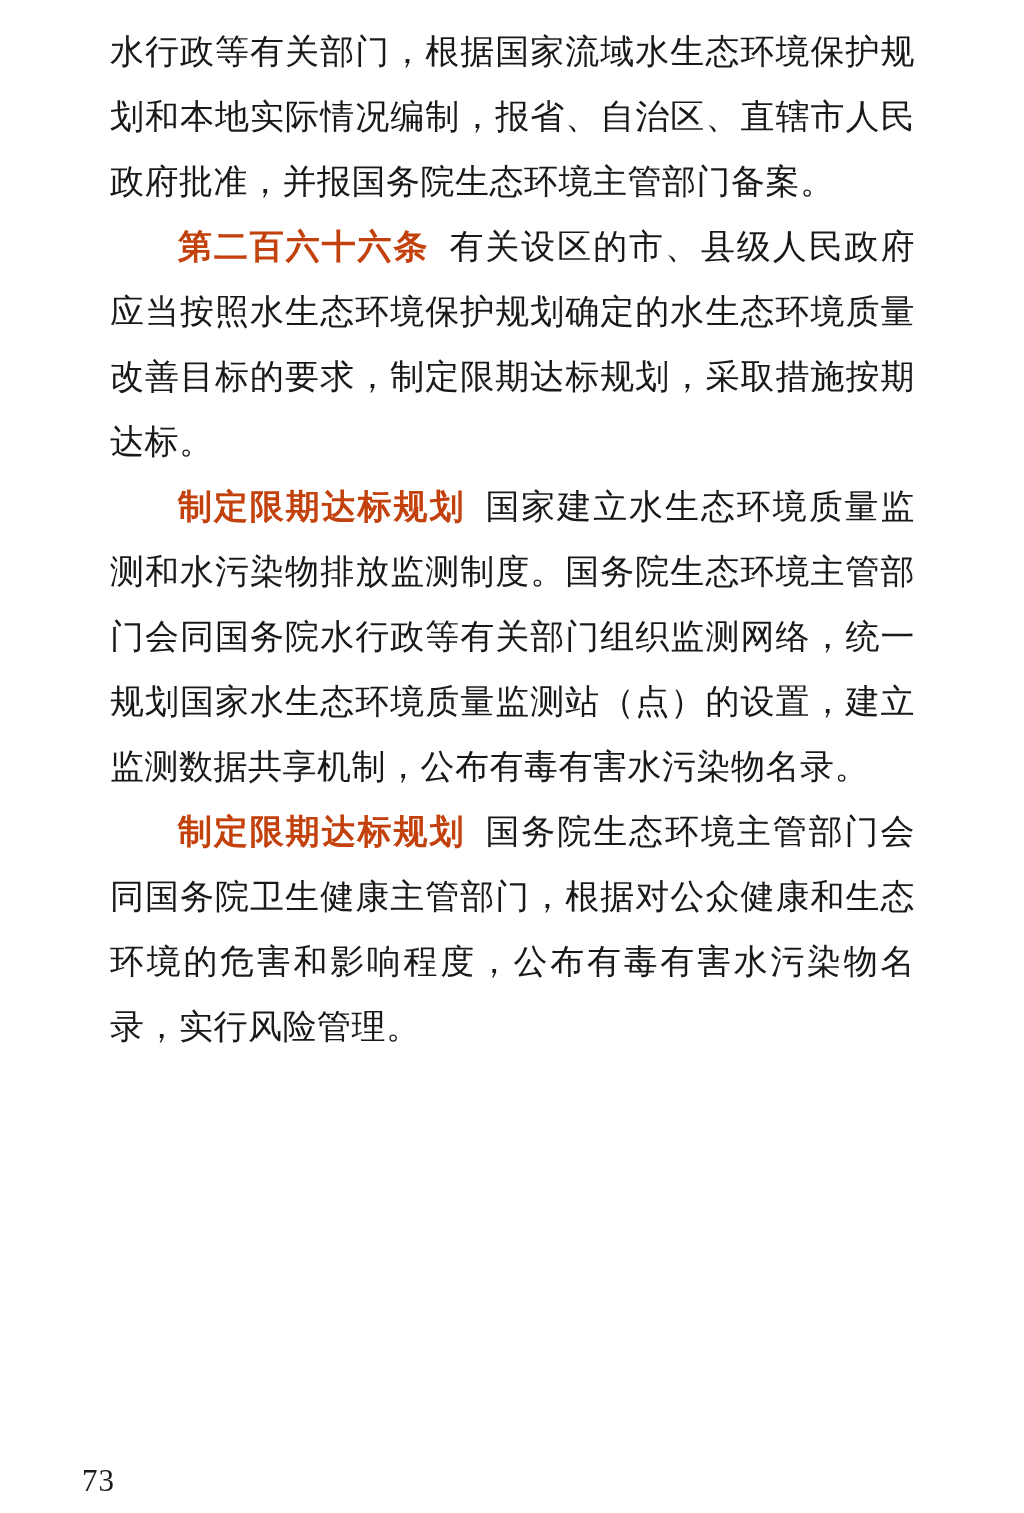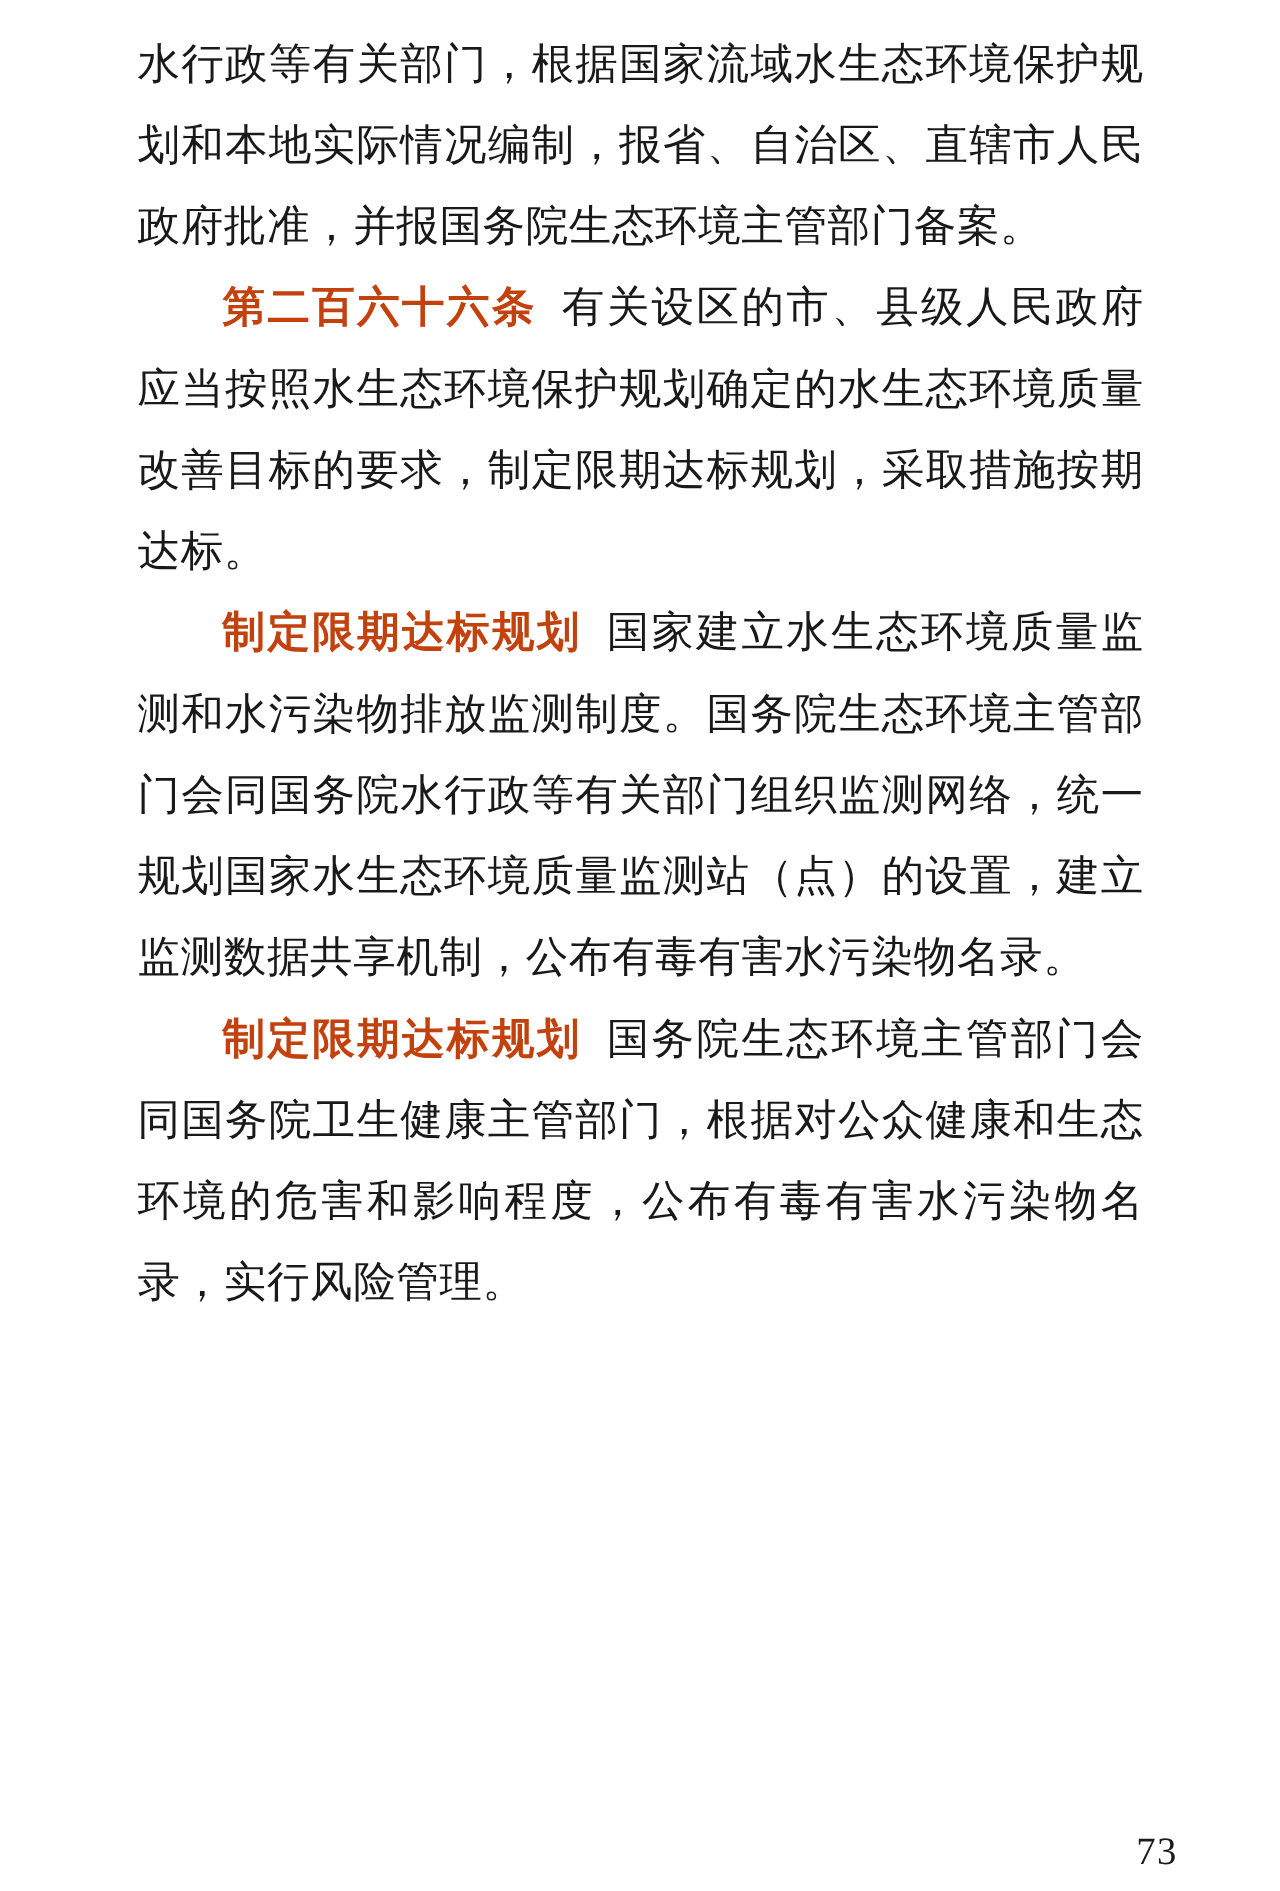--- a/index.html
+++ b/index.html
@@ -38,21 +38,21 @@
     font-family: Liberation Sans, sans-serif;
     font-weight: bold;
     color: #c2410c;
     margin-right: 20px;
   }
   .page-number {
     position: absolute;
     left: 0;
     top: 1462px;
     width: 100%;
-    text-align: right;
+    text-align: left;
     font-family: "Liberation Serif", "DejaVu Serif", serif;
     font-size: 31px;
     line-height: 38px;
     letter-spacing: 1px;
     color: #1a1a1a;
   }
 </style>
 </head>
 <body>
 

